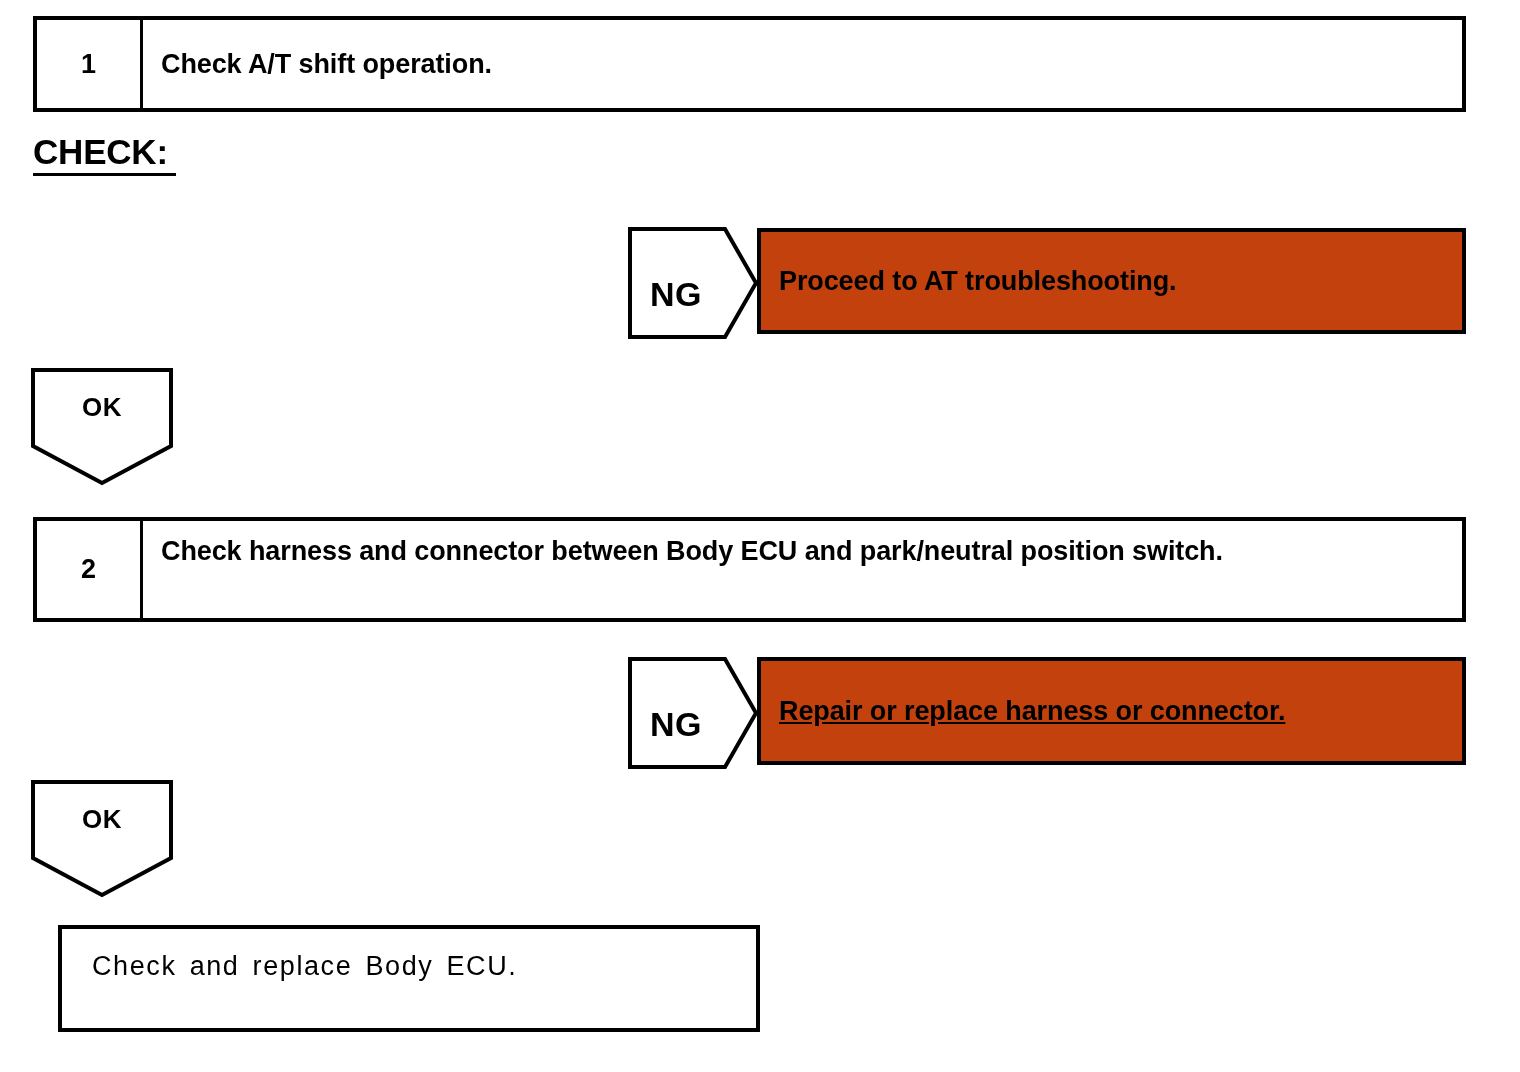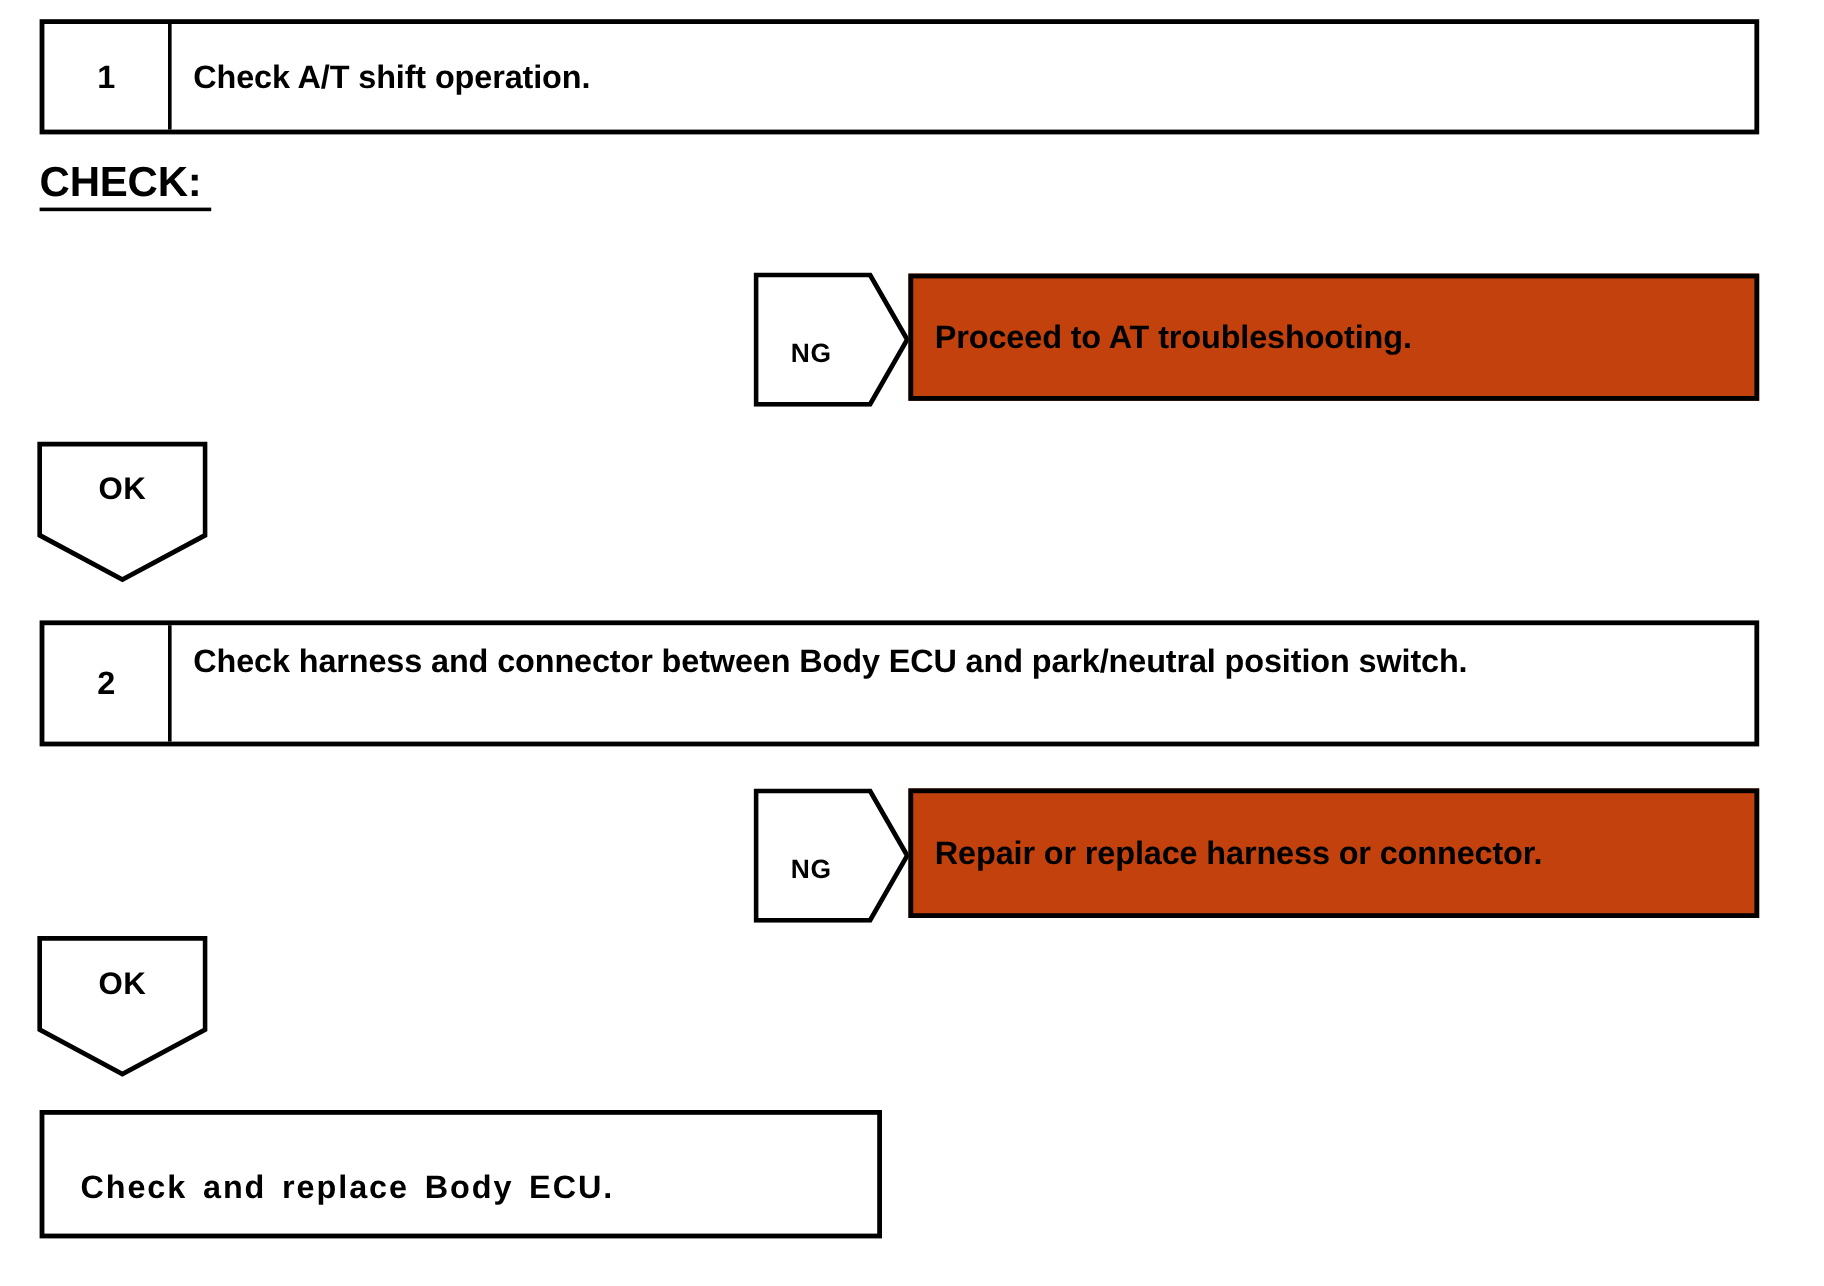--- a/index.html
+++ b/index.html
@@ -69,26 +69,27 @@
     font-weight: bold;
     font-size: 27px;
     letter-spacing: -0.1px;
   }
   .final-box {
     position: absolute;
     box-sizing: border-box;
     border: 4px solid #000;
     background: #fff;
     display: flex;
-    align-items: center;
+    align-items: flex-start;
     padding: 22px 0 0 30px;
-    font-weight: bold;
+    font-weight: normal;
     font-size: 27px;
     letter-spacing: 1.6px;
     word-spacing: 4px;
+    margin-left: 25px;
   }
 
   
   .ng-arrow {
     position: absolute;
     width: 130px;
     height: 112px;
   }
   .ng-arrow svg {
     position: absolute;
@@ -101,21 +102,21 @@
   .ng-arrow .ng-label {
     position: absolute;
     left: 0;
     top: 0;
     width: 96px;
     height: 135px;
     display: flex;
     align-items: center;
     justify-content: center;
     font-weight: bold;
-    font-size: 22px;
+    font-size: 34px;
     letter-spacing: 0.5px;
   }
 
   
   .ok-arrow {
     position: absolute;
     width: 142px;
     height: 118px;
   }
   .ok-arrow svg {
@@ -198,21 +199,21 @@
     <div class="step-text-cell">Check harness and connector between Body ECU and park/neutral position switch.</div>
   </div>
 
   <div class="ng-arrow" style="left:628px; top:657px;">
     <svg viewBox="0 0 130 112" preserveAspectRatio="none">
       <polygon points="2,2 97,2 128,56 97,110 2,110" fill="#ffffff" stroke="#000000" stroke-width="4" stroke-linejoin="miter"></polygon>
     </svg>
     <div class="ng-label">NG</div>
   </div>
 
-  <div class="result-box" style="left:757px; top:657px; width:709px; height:108px;">
+  <div class="result-box" style="left:757px; top:657px; width:709px; height:108px;text-decoration:underline;">
     <span>Repair or replace harness or connector.</span>
   </div>
 
   <div class="ok-arrow" style="left:31px; top:780px;">
     <svg viewBox="0 0 142 118" preserveAspectRatio="none">
       <polygon points="2,2 140,2 140,78 71,115 2,78" fill="#ffffff" stroke="#000000" stroke-width="4" stroke-linejoin="miter"></polygon>
     </svg>
     <div class="ok-label">OK</div>
   </div>
 

